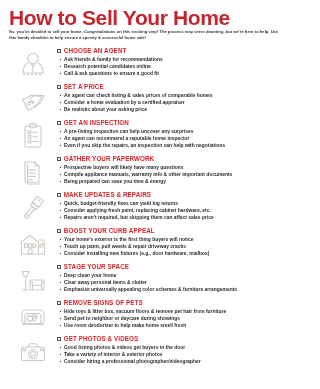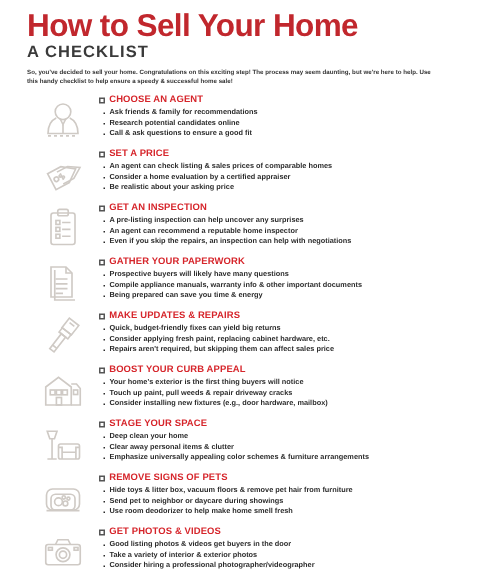--- a/index.html
+++ b/index.html
@@ -12,21 +12,21 @@
     height: 389px;
     overflow: hidden;
     font-family: "Liberation Sans", sans-serif;
     color: #2a2a2a;
     -webkit-font-smoothing: antialiased;
   }
   .page {
     width: 300px;
     height: 389px;
     box-sizing: border-box;
-    padding: 4px 8px 0 18px;
+    padding: 4px 8px 0 9px;
     position: relative;
   }
 
   
   .title {
     font-size: 21px;
     line-height: 21px;
     font-weight: bold;
     color: #c1272d;
     letter-spacing: -0.4px;
@@ -123,21 +123,20 @@
     height: 1.5px;
     background: #2b2b2b;
   }
 </style>
 </head>
 <body>
 
 <div class="page">
 
   <div class="title">How to Sell Your Home</div>
-  <div class="subtitle">A CHECKLIST</div>
   <div class="intro">So, you've decided to sell your home. Congratulations on this exciting step! The process may seem daunting, but we're here to help. Use this handy checklist to help ensure a speedy &amp; successful home sale!</div>
 
   <div class="sections">
 
     <div class="section">
       <div class="icon-cell">
         <svg width="30" height="30" viewBox="0 0 30 30" fill="none" stroke="#cfcac5" stroke-width="1.1">
           <circle cx="15" cy="9.5" r="5.2"></circle>
           <path d="M10.5 13.6 C7 15.2 5 18 5 24 L25 24 C25 18 23 15.2 19.5 13.6"></path>
           <path d="M13 14 L15 18 L17 14"></path>

